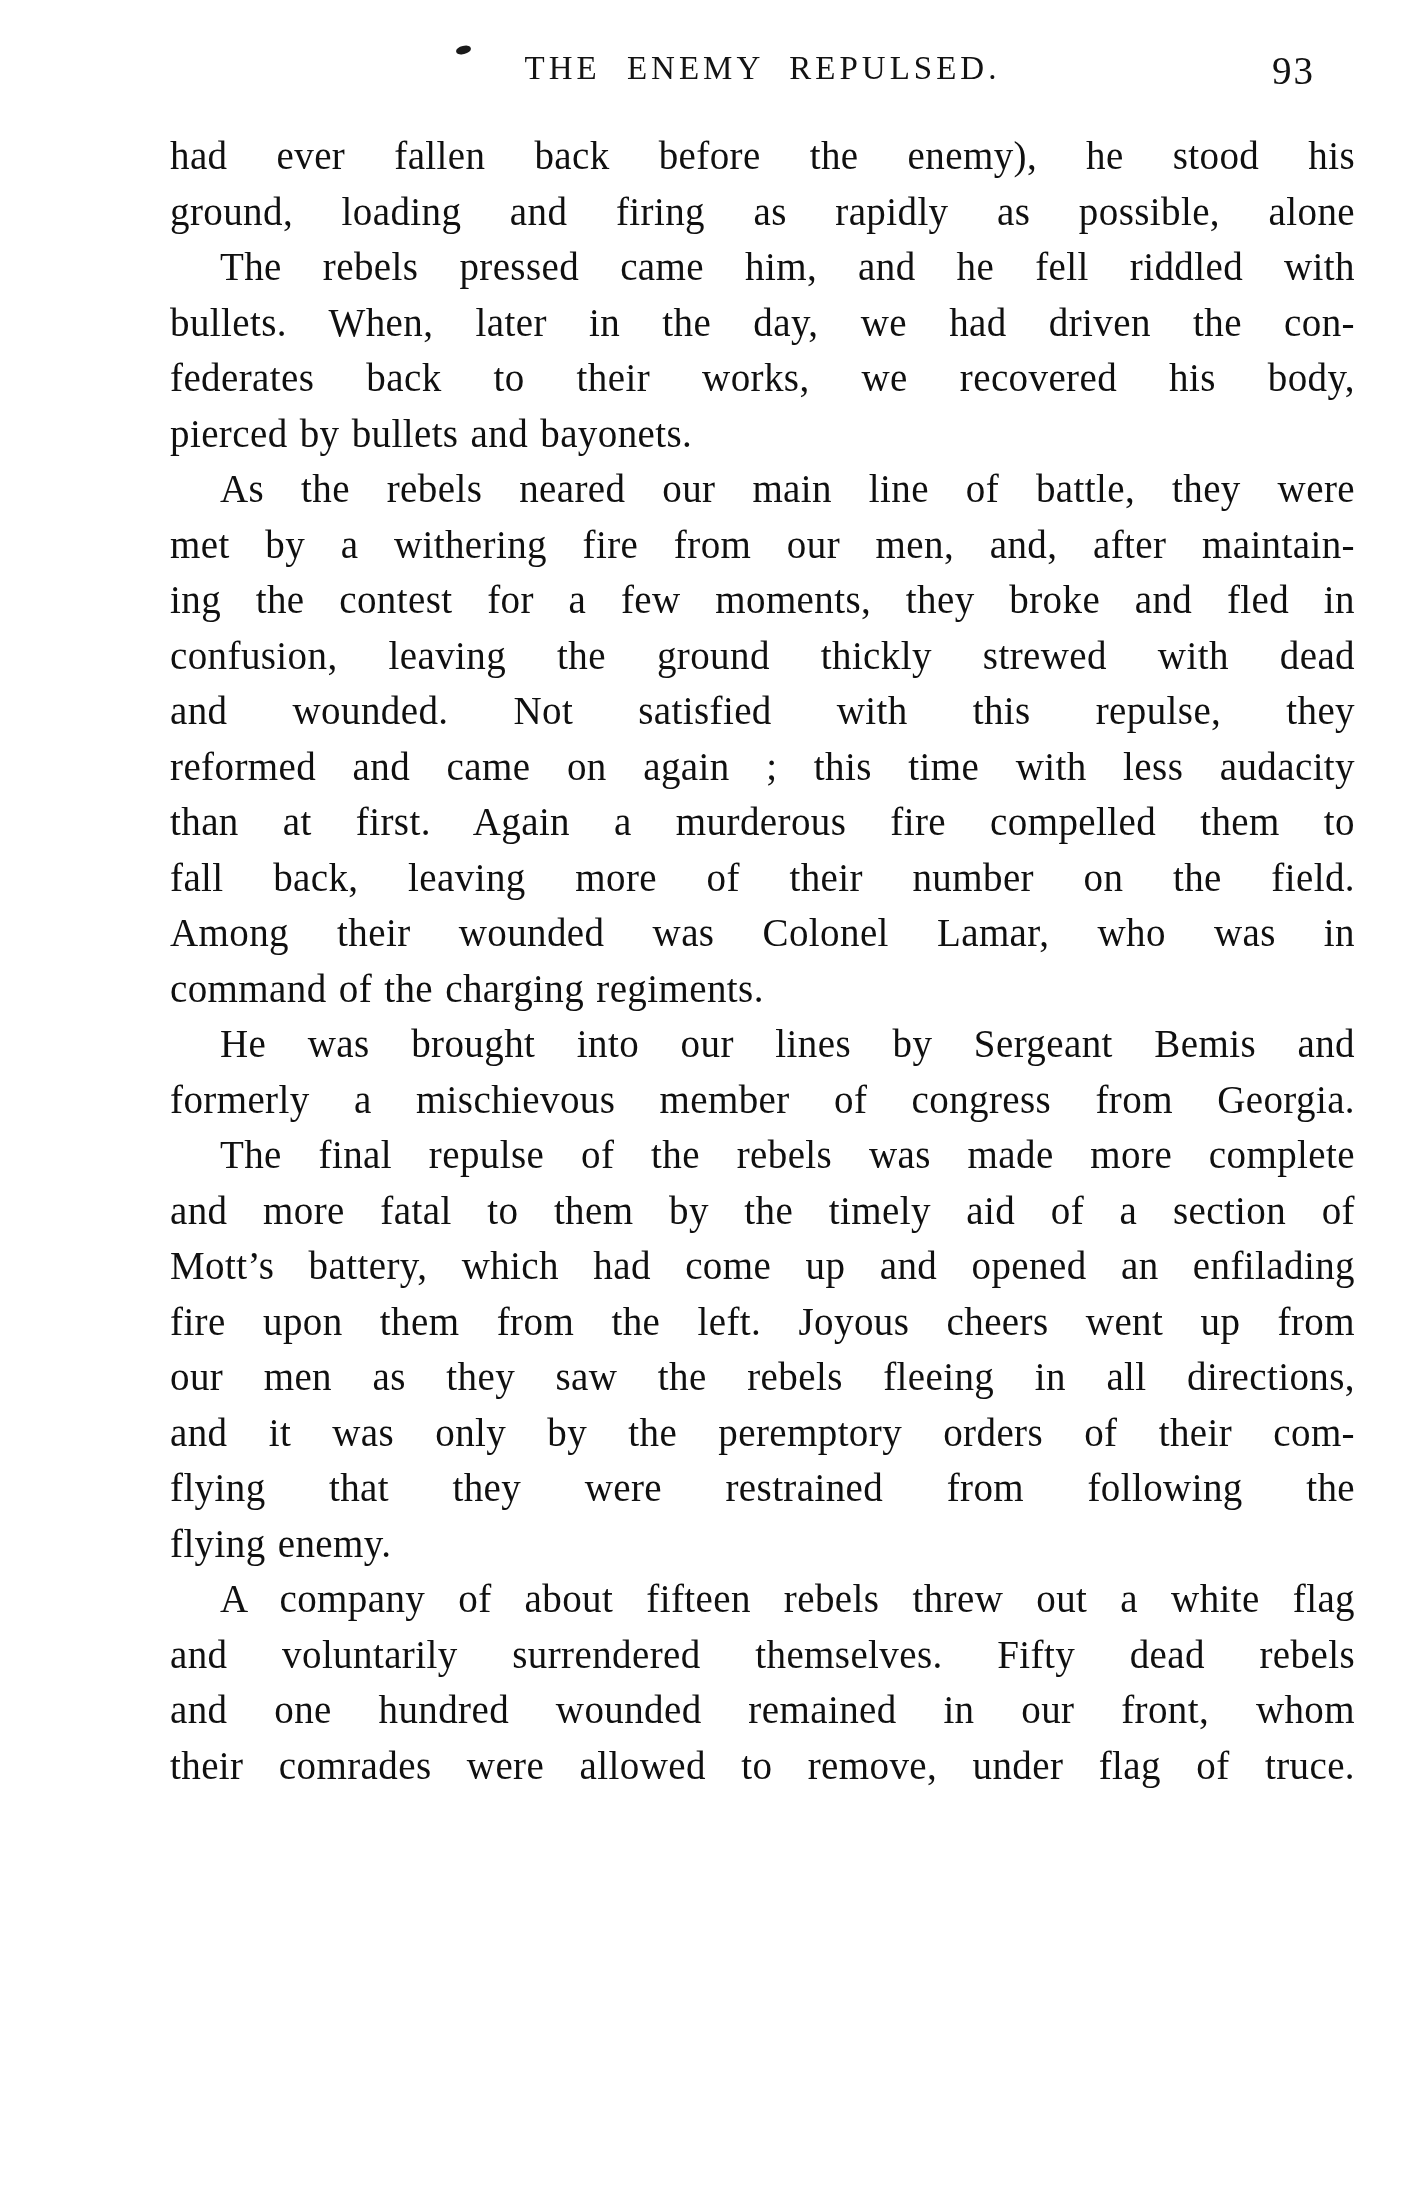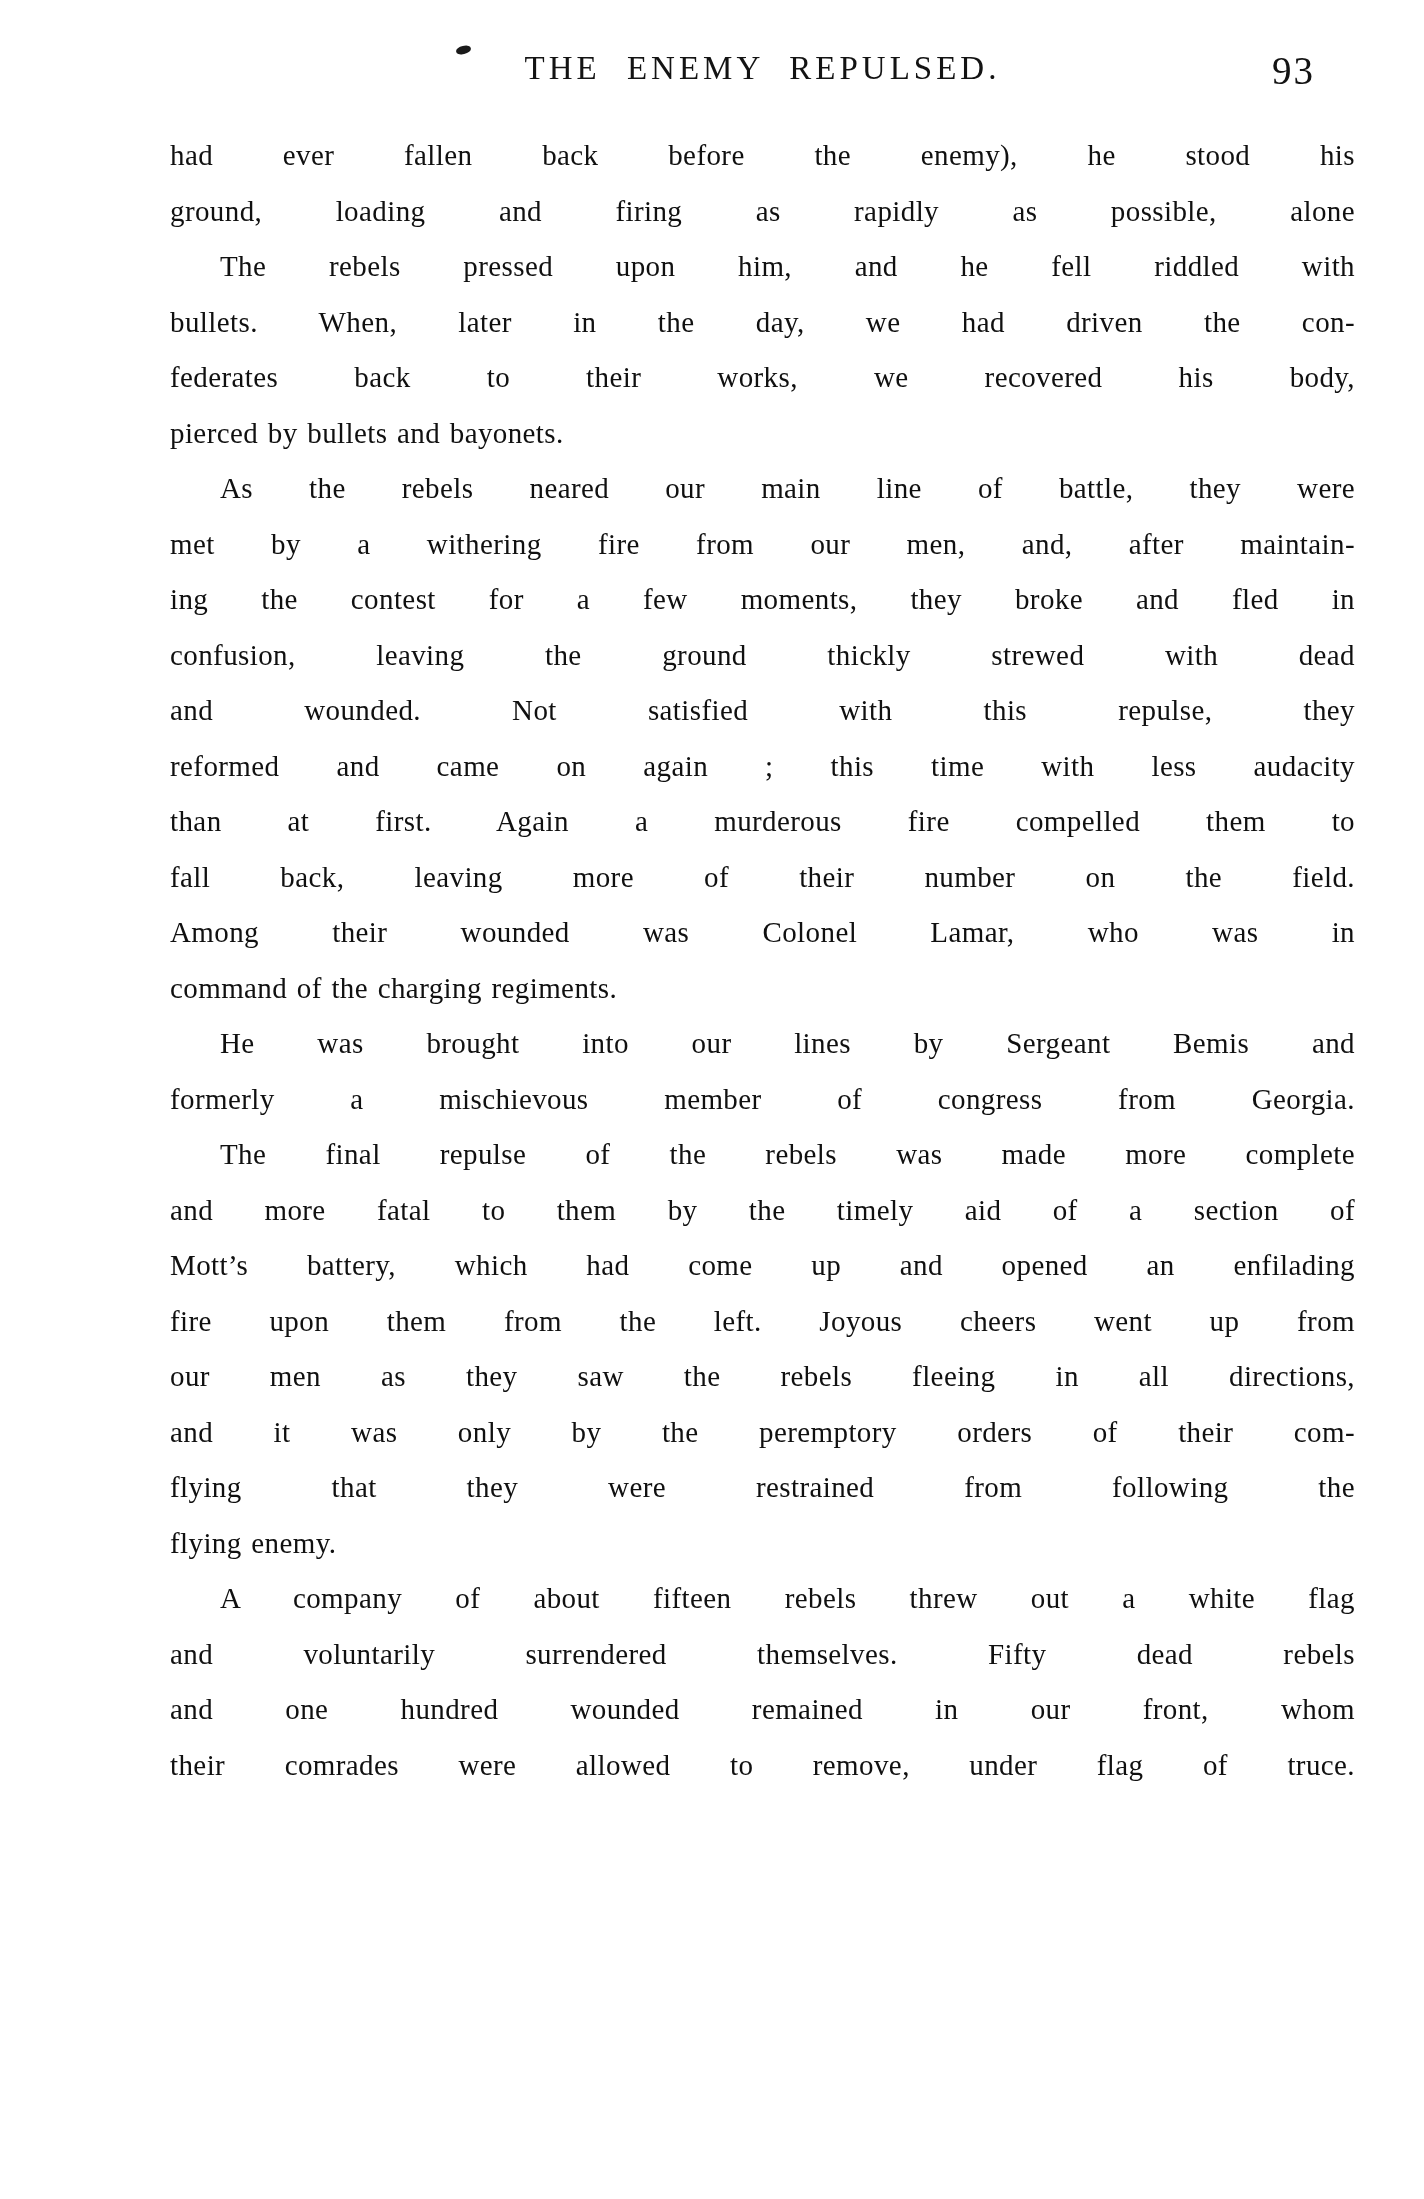--- a/index.html
+++ b/index.html
@@ -48,21 +48,21 @@
     top: -2px;
     font-size: 39px;
     letter-spacing: 2px;
     color: #131313;
   }
   .text-block {
     position: absolute;
     top: 128px;
     left: 170px;
     width: 1185px;
-    font-size: 29px;
+    font-size: 39px;
     line-height: 55.5px;
     letter-spacing: 0.4px;
     word-spacing: 2px;
   }
   .paragraph { margin: 0; }
   .line {
     text-align: justify;
     text-align-last: left;
   }
   .line.fill {
@@ -80,21 +80,21 @@
   <header class="running-head">
     <span class="head-title">THE ENEMY REPULSED.</span>
     <span class="folio">93</span>
   </header>
   <main class="text-block" id="body-block">
       <div class="paragraph">
         <div class="line fill">had ever fallen back before the enemy), he stood his</div>
         <div class="line fill">ground, loading and firing as rapidly as possible, alone</div>
       </div>
       <div class="paragraph">
-        <div class="line fill indent">The rebels pressed upon him, and he fell riddled with</div>
+        <div class="line fill indent">The rebels pressed came him, and he fell riddled with</div>
         <div class="line fill">bullets. When, later in the day, we had driven the con-</div>
         <div class="line fill">federates back to their works, we recovered his body,</div>
         <div class="line">pierced by bullets and bayonets.</div>
       </div>
       <div class="paragraph">
         <div class="line fill indent">As the rebels neared our main line of battle, they were</div>
         <div class="line fill">met by a withering fire from our men, and, after maintain-</div>
         <div class="line fill">ing the contest for a few moments, they broke and fled in</div>
         <div class="line fill">confusion, leaving the ground thickly strewed with dead</div>
         <div class="line fill">and wounded. Not satisfied with this repulse, they</div>

